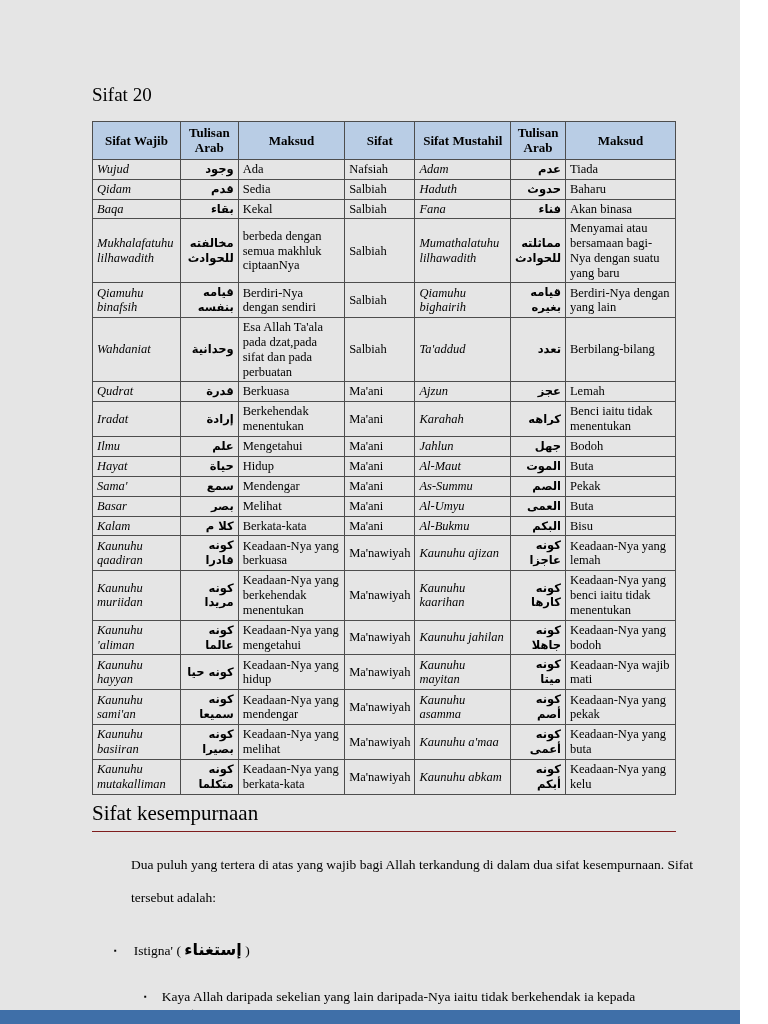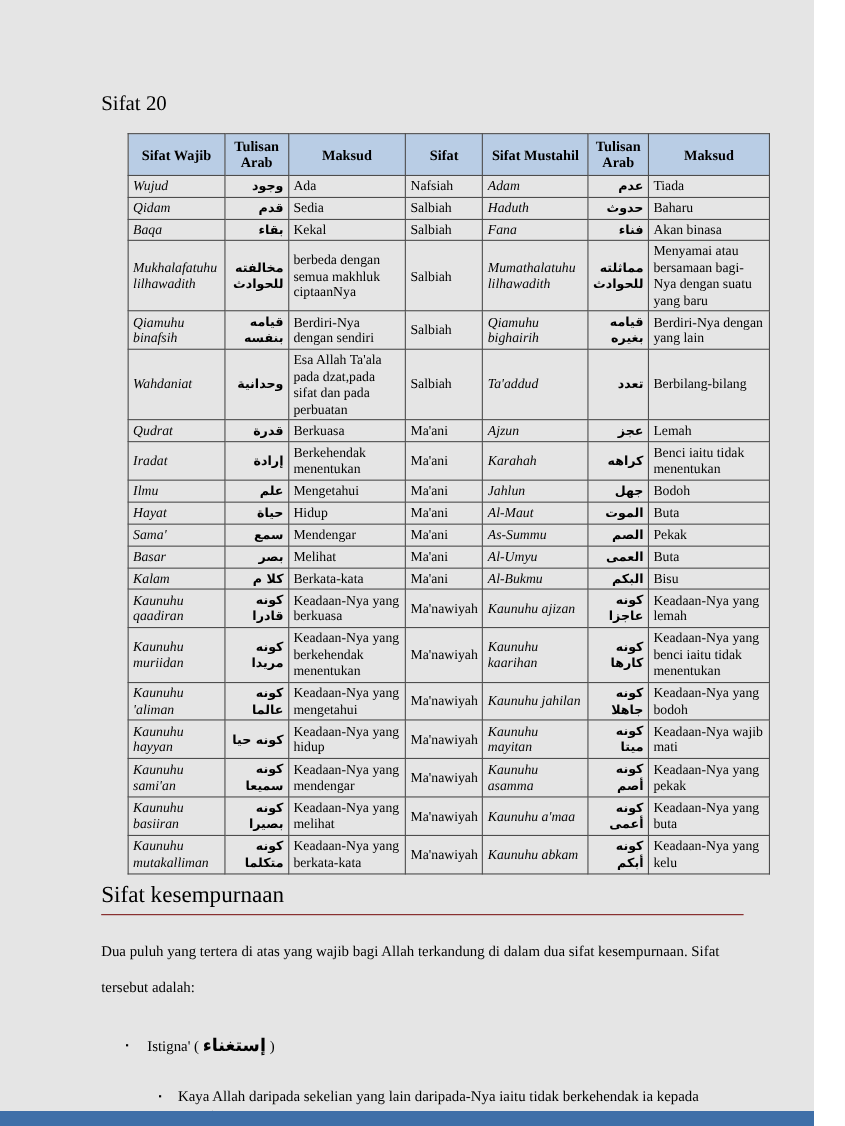--- a/index.html
+++ b/index.html
@@ -21,21 +21,20 @@
     font-size:19px;
     font-weight:normal;
     margin-bottom:15px;
   }
 
   table.sifat {
     border-collapse:collapse;
     width:584px;
     font-size:12.5px;
     line-height:1.18;
-    margin-left:24px;
   }
   table.sifat th, table.sifat td {
     border:1px solid #4d4d4d;
     padding:2px 4px;
     vertical-align:middle;
   }
   table.sifat th {
     background:var(--header-bg, #b9cde5);
     font-weight:bold;
     text-align:center;
@@ -59,20 +58,21 @@
     padding-bottom:5px;
     border-bottom:1px solid #7f1d1d;
     width:584px;
   }
 
   .paragraph {
     margin-top:16px;
     font-size:13.5px;
     line-height:2.45;
     width:584px;
+    margin-left:39px;
   }
 
   .bullet-l1 {
     display:flex;
     align-items:baseline;
     margin-top:26px;
     margin-left:22px;
     font-size:13.5px;
   }
   .bullet-l1 .marker {

